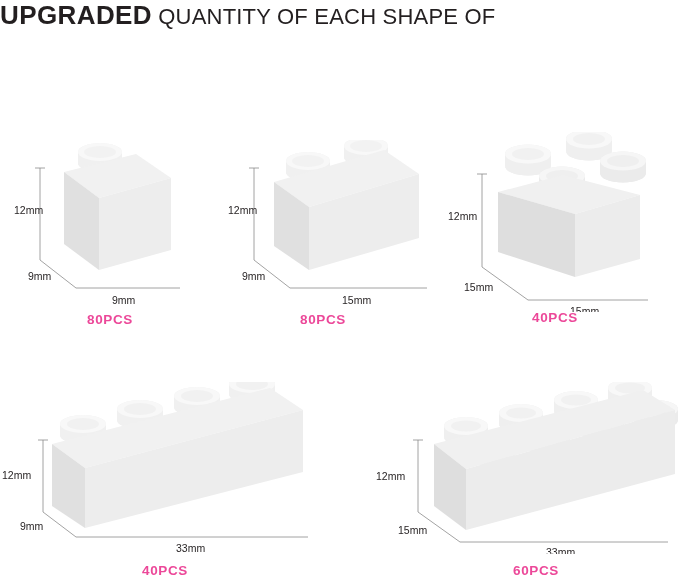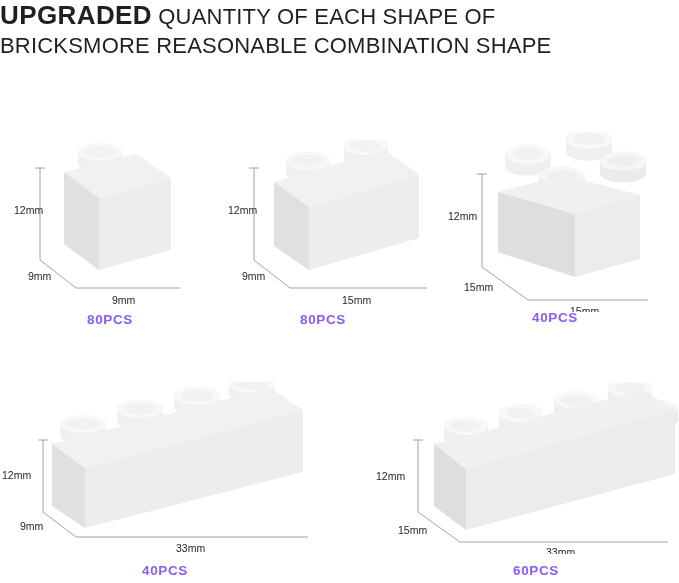--- a/index.html
+++ b/index.html
@@ -48,21 +48,21 @@
   }
   .brick-svg {
     display: block;
   }
   .pcs-label {
     position: absolute;
     text-align: center;
     font-size: 13.5px;
     font-weight: bold;
     letter-spacing: 0.6px;
-    color: #8b5cf6;
+    color: #ec4899;
     white-space: nowrap;
   }
 
   
   #cell-1 { left: 8px;   top: 140px; }
   #cell-2 { left: 222px; top: 140px; }
   #cell-3 { left: 440px; top: 132px; }
   #cell-4 { left: -2px;  top: 382px; }
   #cell-5 { left: 338px; top: 382px; }
 
@@ -78,21 +78,20 @@
     fill: #231f20;
   }
 </style>
 </head>
 <body>
 
 <div class="title-block">
   <div class="title-line">
     <span class="t-upgraded">UPGRADED</span><span class="t-rest"> QUANTITY OF EACH SHAPE OF</span>
   </div>
-  <div class="title-line title-line-2">BRICKSMORE REASONABLE COMBINATION SHAPE</div>
 </div>
 
 <div class="brick-cell" id="cell-1">
   <svg class="brick-svg" width="200" height="170" viewBox="0 0 200 170">
 
     <g stroke="#8c8c8c" stroke-width="0.8" fill="none">
       <line x1="32" y1="28" x2="32" y2="120"></line>
       <line x1="27" y1="28" x2="37" y2="28"></line>
       <line x1="32" y1="120" x2="68" y2="148"></line>
       <line x1="68" y1="148" x2="172" y2="148"></line>

